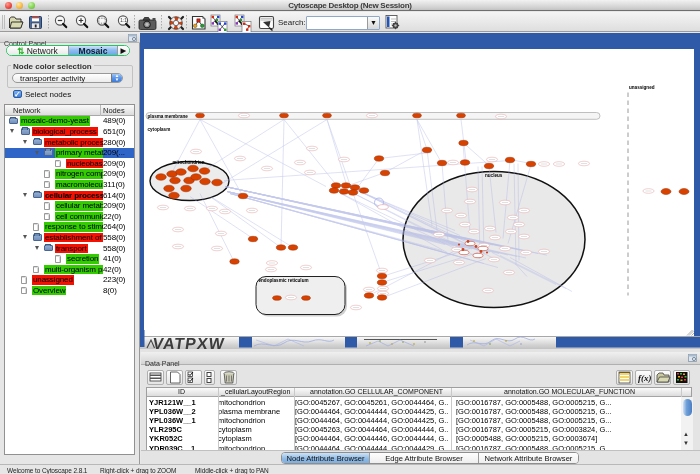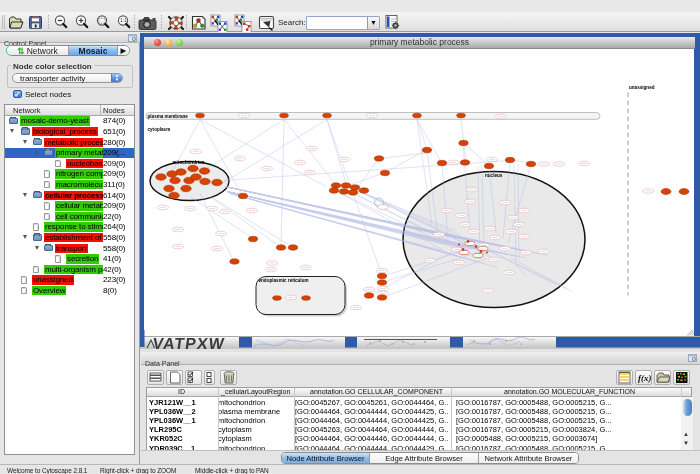--- a/index.html
+++ b/index.html
@@ -71,20 +71,26 @@
 .dtab{font-size:7.6px;color:#111;line-height:12px;text-align:center;border-right:1px solid #9a9a9a;background:linear-gradient(#fefefe,#eee);}
 .dtab.sel{background:linear-gradient(#cde2f6,#8cb8e4 60%,#7fb0e0);}
 .dtab:last-child{border-right:none;}
 
 #statusbar{left:0;top:464px;width:700px;height:10px;background:#e6e6e6;border-top:1px solid #b8b8b8;font-size:6.5px;color:#222;letter-spacing:-0.1px;}
 #statusbar span{position:absolute;top:1.5px;}
 </style></head>
 <body>
 <div id="app">
 
+  <div id="titlebar" class="abs">
+    <div class="light" style="left:4.5px;background:radial-gradient(circle at 35% 30%,#ff9a90,#e8453c 60%,#c63830);"></div>
+    <div class="light" style="left:16px;background:radial-gradient(circle at 35% 30%,#ffe9a8,#f5b63e 60%,#d89a2e);"></div>
+    <div class="light" style="left:27.5px;background:radial-gradient(circle at 35% 30%,#c8f2b0,#7ed248 60%,#5cb434);"></div>
+    <div class="title">Cytoscape Desktop (New Session)</div>
+  </div>
 
   <div id="toolbar" class="abs"></div>
   <svg id="toolicons" class="abs" style="left:0;top:12px;" width="410" height="20" viewBox="0 0 410 20">
       <path d="M2.5 3v14M4.5 3v14" stroke="#bdbdbd" stroke-width="1" fill="none"></path>
       <path d="M10 16l1.5-6h11l-2 6z" fill="#c9c9a0" stroke="#222" stroke-width="0.9"></path>
       <path d="M9.5 16V6.5l2-1.5h3l1.5 2h5v3" fill="#d9d9b2" stroke="#222" stroke-width="0.9"></path>
       <path d="M10 16l1.5-6h11.5l-2.2 6z" fill="#d9d9b2" stroke="#222" stroke-width="0.9"></path>
       <rect x="29.5" y="4.5" width="12" height="12" rx="1" fill="#4a6ea2" stroke="#1d3050" stroke-width="0.9"></rect>
       <rect x="32" y="4.8" width="7" height="4.5" fill="#fff"></rect>
       <rect x="32" y="4.8" width="7" height="1.5" fill="#cc4433"></rect>
@@ -161,26 +167,20 @@
   <svg id="tbicon2" class="abs" style="left:385px;top:14px;" width="17" height="17" viewBox="0 0 17 17">
       <rect x="1" y="1.5" width="11" height="12.5" fill="#fff" stroke="#555" stroke-width="0.9"></rect>
       <rect x="2" y="2.5" width="2.5" height="10.5" fill="#2255bb"></rect>
       <path d="M6 5h5M6 7.5h5M6 10h5" stroke="#aaa" stroke-width="0.8"></path>
       <circle cx="10.5" cy="11.5" r="3" fill="#444"></circle>
       <circle cx="10.5" cy="11.5" r="1.2" fill="#bbb"></circle>
       <path d="M10.5 7.8v1.2M10.5 14v1.2M6.8 11.5h1.2M13 11.5h1.2M8 9l.9.9M13 14l-.9-.9M8 14l.9-.9M13 9l-.9.9" stroke="#444" stroke-width="1"></path>
     </svg>
 
   <div id="iwin" class="abs">
-    <div id="ititle">
-      <div class="light" style="left:10px;top:2px;background:radial-gradient(circle at 35% 30%,#ff9a90,#e8453c 60%,#c63830);"></div>
-      <div class="light" style="left:21px;top:2px;background:radial-gradient(circle at 35% 30%,#ffe9a8,#f5b63e 60%,#d89a2e);"></div>
-      <div class="light" style="left:32px;top:2px;background:radial-gradient(circle at 35% 30%,#c8f2b0,#7ed248 60%,#5cb434);"></div>
-      <div class="t">primary metabolic process</div>
-    </div>
     <div id="icanvas"></div>
   </div>
   <svg id="net" class="abs" style="left:144px;top:48.5px;" width="550" height="287" viewBox="144 48.5 550 287">
       <rect x="146" y="112" width="454" height="6.8" rx="3.4" fill="#f5f5f5" stroke="#b0b0b0" stroke-width="0.8"></rect>
       <text x="147.5" y="117.3" font-size="4.6" font-weight="bold" fill="#000">plasma membrane</text>
       <text x="147.5" y="130.8" font-size="4.6" font-weight="bold" fill="#000">cytoplasm</text>
       <ellipse cx="189.5" cy="180.5" rx="39.5" ry="19.5" fill="#ececec" stroke="#111" stroke-width="1.4"></ellipse>
       <text x="172.5" y="163.8" font-size="4.6" font-weight="bold" fill="#000">mitochondrion</text>
       <ellipse cx="494" cy="239" rx="91" ry="68" fill="#e9e9e9" stroke="#111" stroke-width="1.5"></ellipse>
       <text x="485" y="176" font-size="4.6" font-weight="bold" fill="#000">nucleus</text>
@@ -516,21 +516,21 @@
   <div id="treebox" class="abs">
     <div id="treehead">
         <span class="c1">Network</span>
         <span class="sep"></span>
         <span class="c2">Nodes</span>
       </div>
     <div id="treerows">
         <div class="trow" style="top:10.8px;">
           <div class="fold" style="left:4px;"></div>
           <div class="lbl g" style="left:15px;max-width:83px;">mosaic-demo-yeast</div>
-          <div class="num">874(0)</div>
+          <div class="num">489(0)</div>
         </div>
         <div class="trow" style="top:21.4px;">
           <div class="arrow" style="left:5px;"></div>
           <div class="fold" style="left:16px;"></div>
           <div class="lbl r" style="left:27px;max-width:71px;">biological_process</div>
           <div class="num">651(0)</div>
         </div>
         <div class="trow" style="top:32.0px;">
           <div class="arrow" style="left:18px;"></div>
           <div class="fold" style="left:28px;"></div>

